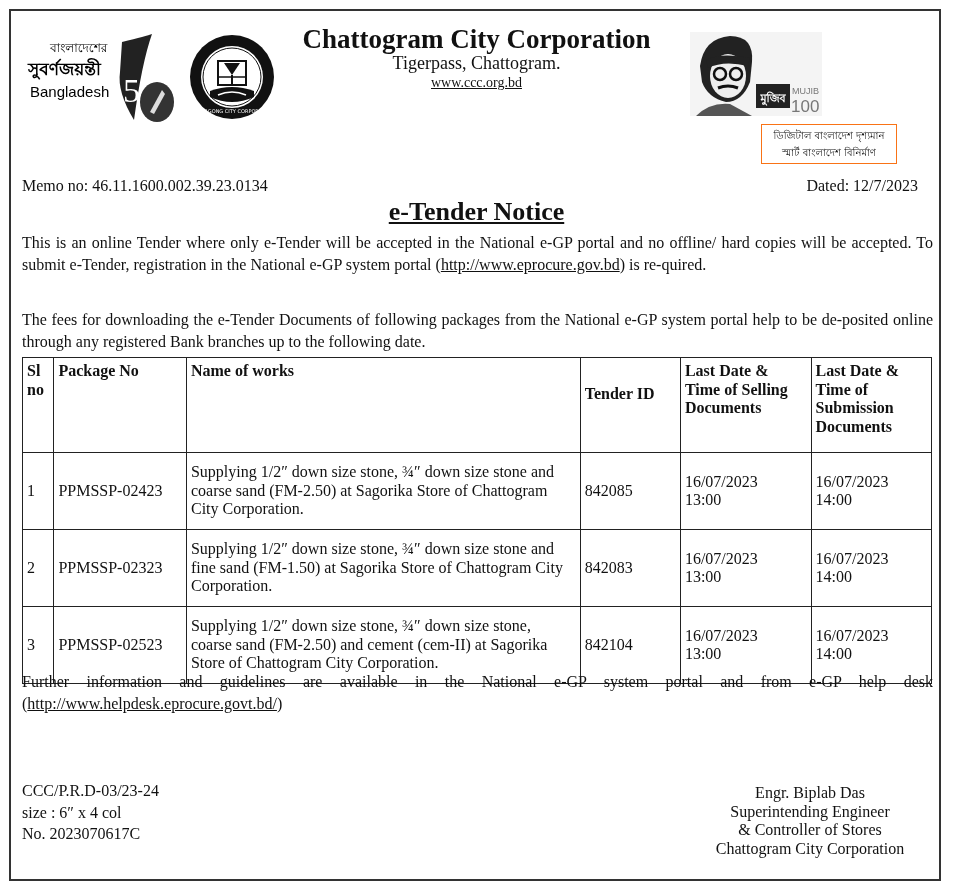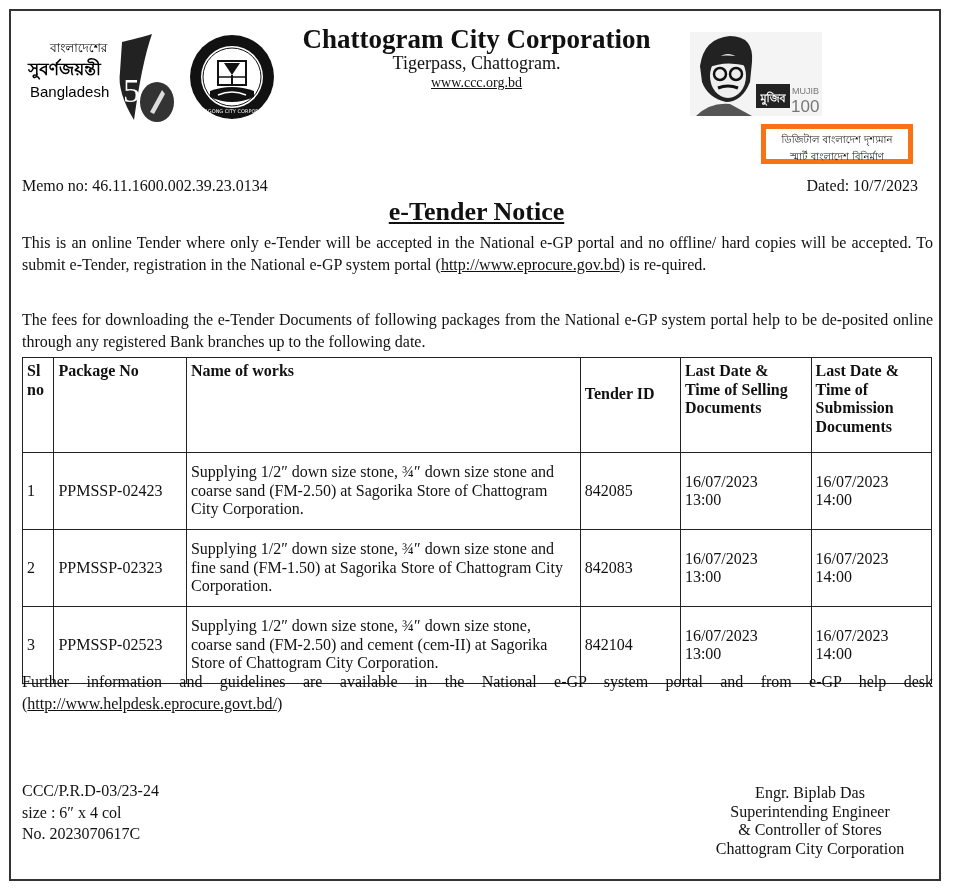--- a/index.html
+++ b/index.html
@@ -6,21 +6,21 @@
   body { width: 953px; height: 889px; position: relative; font-family: "Liberation Serif", serif; color: #111; overflow: hidden; }
   .frame { position: absolute; left: 9px; top: 9px; width: 932px; height: 872px; border: 2px solid #333; box-sizing: border-box; }
   .abs { position: absolute; }
   
   .org-title { left: 0; width: 953px; top: 24px; text-align: center; font-weight: bold; font-size: 27px; }
   .org-addr { left: 0; width: 953px; top: 53px; text-align: center; font-size: 18px; }
   .org-web { left: 0; width: 953px; top: 75px; text-align: center; font-size: 14px; text-decoration: underline; }
   .logo-jubilee { left: 22px; top: 32px; width: 158px; height: 92px; }
   .logo-ccc { left: 188px; top: 33px; width: 88px; height: 88px; }
   .logo-mujib { left: 690px; top: 32px; width: 132px; height: 84px; }
-  .slogan { left: 761px; top: 124px; width: 152px; height: 40px; border: 5px solid #f97316; box-sizing: border-box; font-family: "DejaVu Sans", sans-serif; font-size: 10px; text-align: center; line-height: 17px; padding-top: 2px; }
+  .slogan { left: 761px; top: 124px; width: 136px; height: 40px; border: 1px solid #f97316; box-sizing: border-box; font-family: "DejaVu Sans", sans-serif; font-size: 10px; text-align: center; line-height: 17px; padding-top: 2px; }
   
   .memo { left: 22px; top: 177px; font-size: 16px; }
   .dated { right: 35px; top: 177px; font-size: 16px; }
   .notice-title { left: 0; width: 953px; top: 197px; text-align: center; font-size: 26px; font-weight: bold; text-decoration: underline; }
   .para { left: 22px; width: 911px; font-size: 16px; line-height: 21.5px; text-align: justify; }
   .para1 { top: 232px; }
   .para2 { top: 309px; }
   .link { text-decoration: underline; }
   
   table.tender { position: absolute; left: 22px; top: 357px; width: 910px; border-collapse: collapse; font-size: 16px; }
@@ -88,21 +88,21 @@
     <text x="101" y="80" font-size="17" fill="#777" font-family="Liberation Sans, sans-serif">100</text>
   </svg>
 </div>
 
 <div class="abs slogan">
   <div>ডিজিটাল বাংলাদেশ দৃশ্যমান</div>
   <div>স্মার্ট বাংলাদেশ বিনির্মাণ</div>
 </div>
 
 <div class="abs memo">Memo no: 46.11.1600.002.39.23.0134</div>
-<div class="abs dated">Dated: 10/7/2023</div>
+<div class="abs dated">Dated: 12/7/2023</div>
 
 <div class="abs notice-title">e-Tender Notice</div>
 
 <div class="abs para para1">
   <span>This is an online Tender where only e-Tender will be accepted in the National e-GP portal and no offline/ hard copies will be accepted. To submit e-Tender, registration in the National e-GP system portal (</span><span class="link">http://www.eprocure.gov.bd</span><span>) is re-quired.</span>
 </div>
 
 <div class="abs para para2">The fees for downloading the e-Tender Documents of following packages from the National e-GP system portal help to be de-posited online through any registered Bank branches up to the following date.</div>
 
 <table class="tender">

